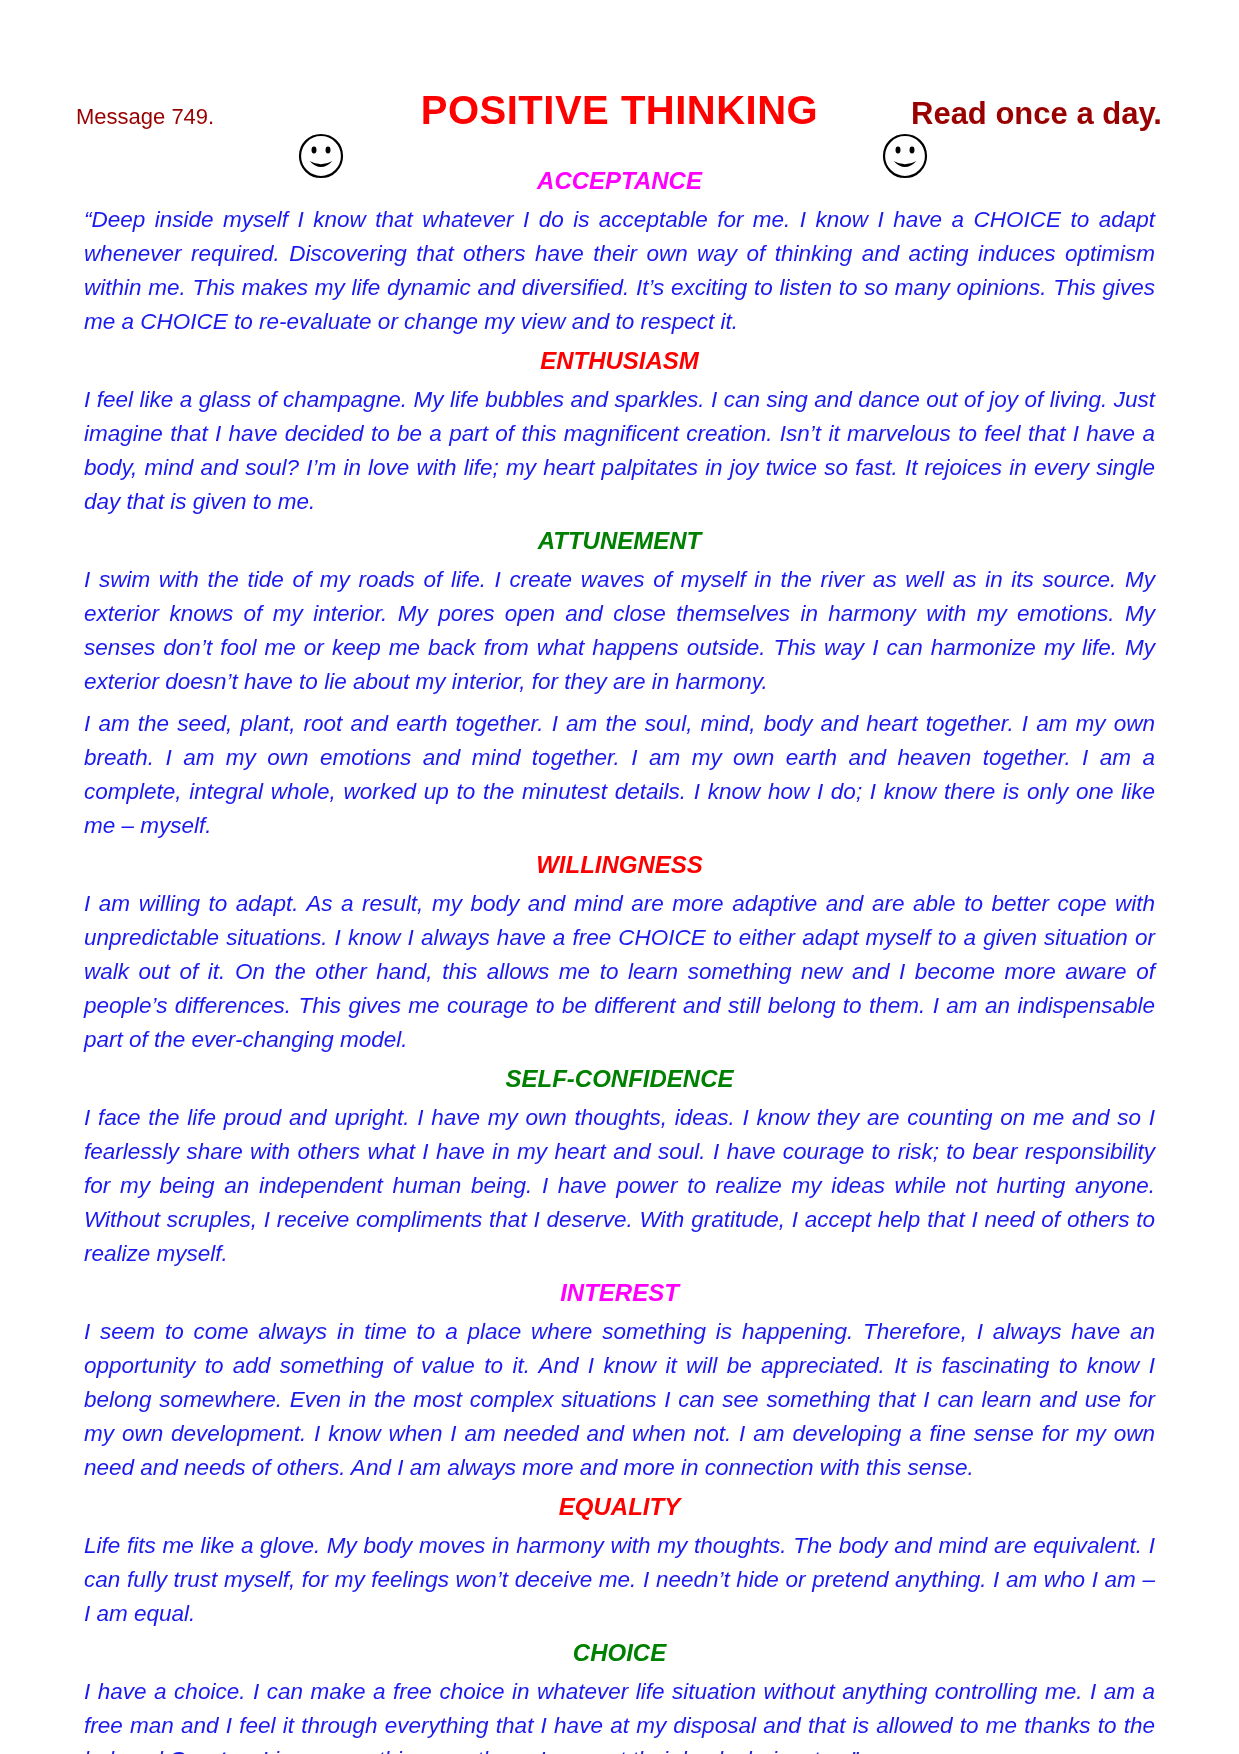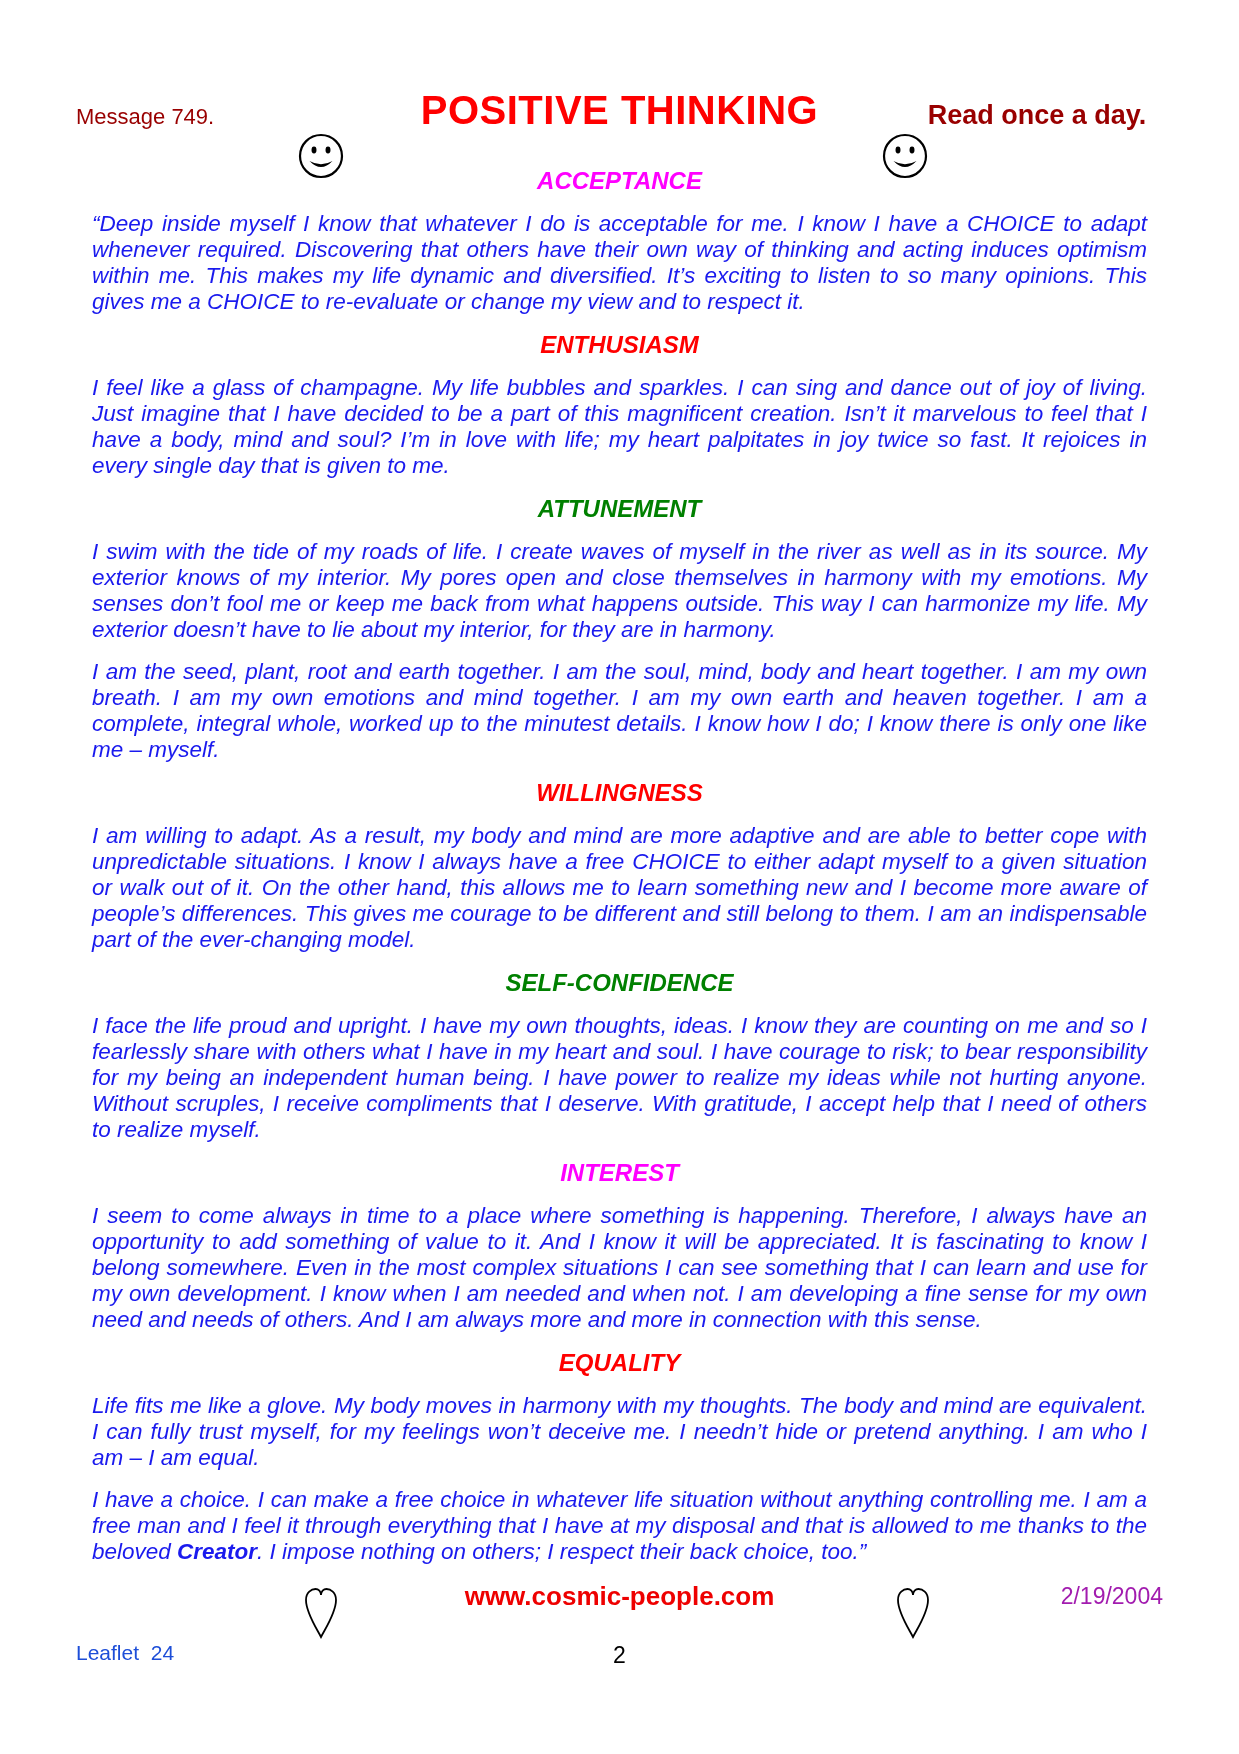--- a/index.html
+++ b/index.html
@@ -10,31 +10,31 @@
     position: relative;
     box-sizing: border-box;
     padding: 88px 76px 9px 76px;
     font-family: "Liberation Sans", sans-serif;
     overflow: hidden;
   }
   
   .header { display: flex; align-items: baseline; }
   .msg-label { color: #990000; font-size: 22px; width: 252px; flex: 0 0 auto; }
   .page-title { color: #FF0000; font-size: 40px; font-weight: bold; flex: 1 1 auto; text-align: center; letter-spacing: 0.5px; }
-  .read-label { color: #990000; font-size: 27px; font-weight: bold; width: 252px; flex: 0 0 auto; text-align: center; }
+  .read-label { color: #990000; font-size: 31px; font-weight: bold; width: 252px; flex: 0 0 auto; text-align: left; }
 
   
   .smiley { position: absolute; top: 132px; width: 48px; height: 48px; }
   .smiley.left  { left: 297px; }
   .smiley.right { left: 881px; }
 
   
   .content { margin-top: 34px; font-style: italic; }
   .section h2 { font-size: 24px; font-weight: bold; text-align: center; margin: 5px 0 2px 0; }
-  .section p  { font-size: 22.5px; line-height: 26px; text-align: justify; margin: 16px; }
+  .section p  { font-size: 22.5px; line-height: 34px; text-align: justify; margin: 8px; }
 
   
   .footer { position: relative; height: 120px; }
   .site-url { text-align: center; color: #EE0000; font-weight: bold; font-size: 26px; }
   .date { position: absolute; right: 0; top: 2px; color: #009900; font-size: 23px; }
   .heart { position: absolute; top: 6px; width: 34px; height: 52px; }
   .heart.left  { left: 228px; }
   .heart.right { left: 820px; }
   .leaflet-label { position: absolute; left: 0; top: 60px; color: #1d4ed8; font-size: 21px; white-space: pre; }
   .page-number { text-align: center; color: #000000; font-size: 23px; margin-top: 30px; }
@@ -102,20 +102,21 @@
       <h2 style="color: rgb(255, 0, 255);">INTEREST</h2>
       <p style="color: rgb(26, 26, 238);">I seem to come always in time to a place where something is happening. Therefore, I always have an opportunity to add something of value to it. And I know it will be appreciated. It is fascinating to know I belong somewhere. Even in the most complex situations I can see something that I can learn and use for my own development. I know when I am needed and when not. I am developing a fine sense for my own need and needs of others. And I am always more and more in connection with this sense.</p>
     </div>
 
     <div class="section">
       <h2 style="color: rgb(255, 0, 0);">EQUALITY</h2>
       <p style="color: rgb(26, 26, 238);">Life fits me like a glove. My body moves in harmony with my thoughts. The body and mind are equivalent. I can fully trust myself, for my feelings won’t deceive me. I needn’t hide or pretend anything. I am who I am – I am equal.</p>
     </div>
 
     <div class="section">
+      <h2 style="color: rgb(0, 128, 0);">CHOICE</h2>
       <p style="color: rgb(26, 26, 238);"><span>I have a choice. I can make a free choice in whatever life situation without anything controlling me. I am a free man and I feel it through everything that I have at my disposal and that is allowed to me thanks to the beloved </span><b>Creator</b><span>. I impose nothing on others; I respect their back choice, too.”</span></p>
     </div>
 
   </div>
 
   <div class="footer">
     <span class="heart left">
       <svg width="34" height="52" viewBox="0 0 34 52">
         <path d="M17,50 C13,42 2,26 2,13 C2,5.5 7.5,2 11.5,2 C14.5,2 17,4.5 17,8 C17,4.5 19.5,2 22.5,2 C26.5,2 32,5.5 32,13 C32,26 21,42 17,50 Z" fill="none" stroke="#000" stroke-width="1.8"></path>
       </svg>

